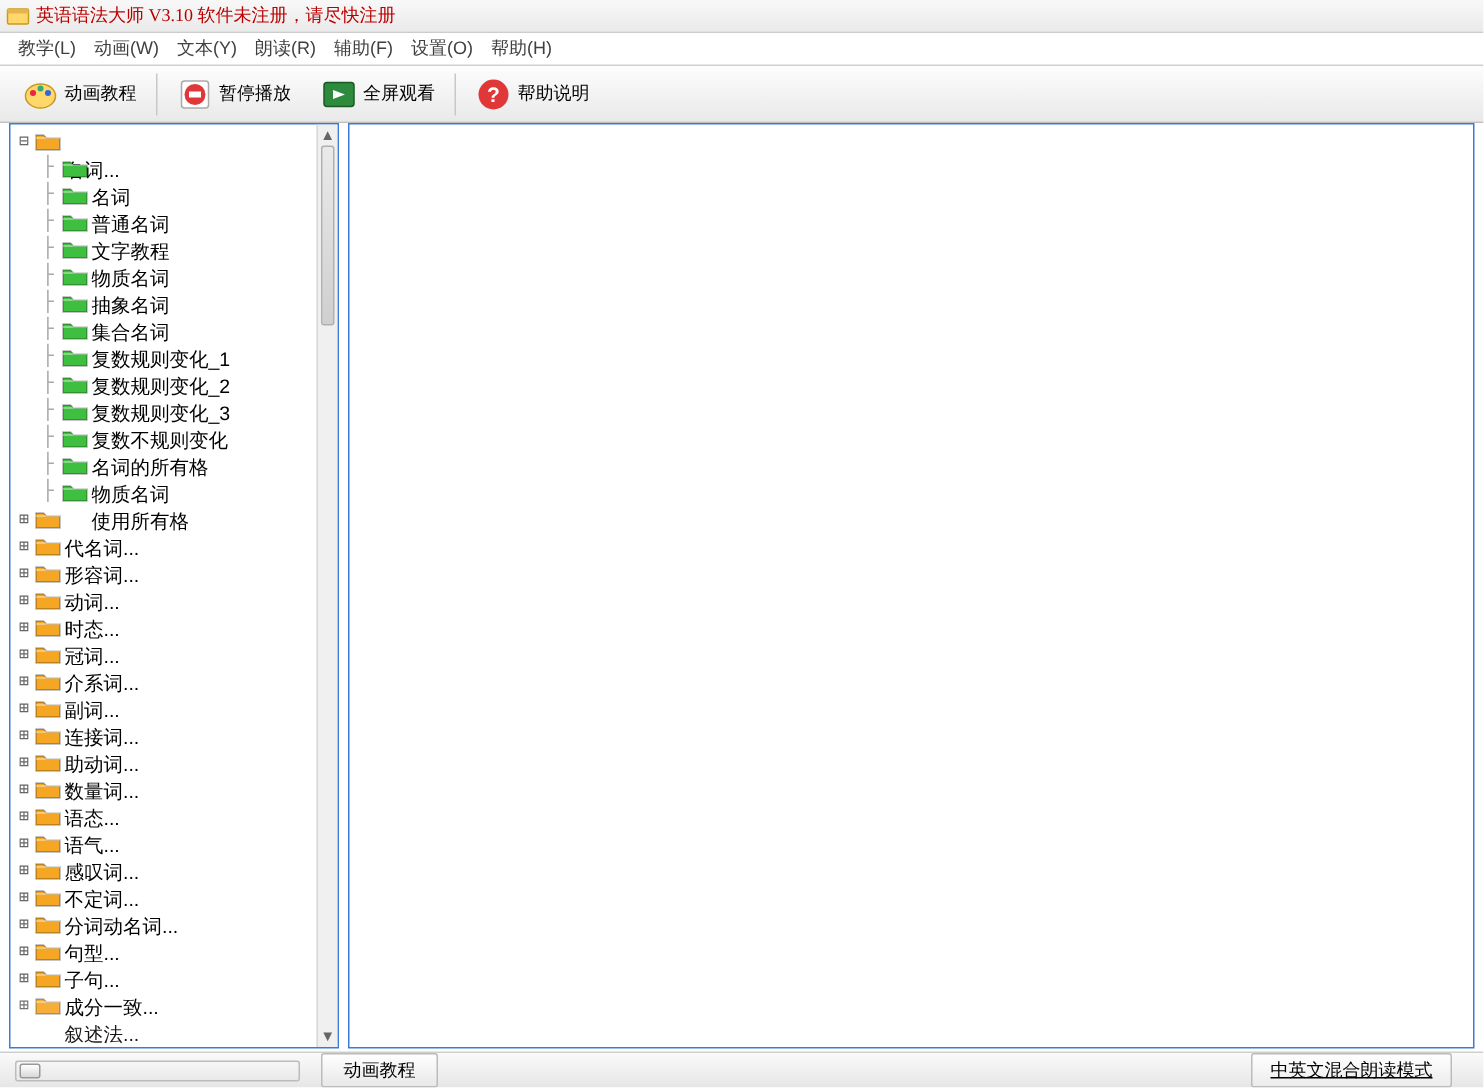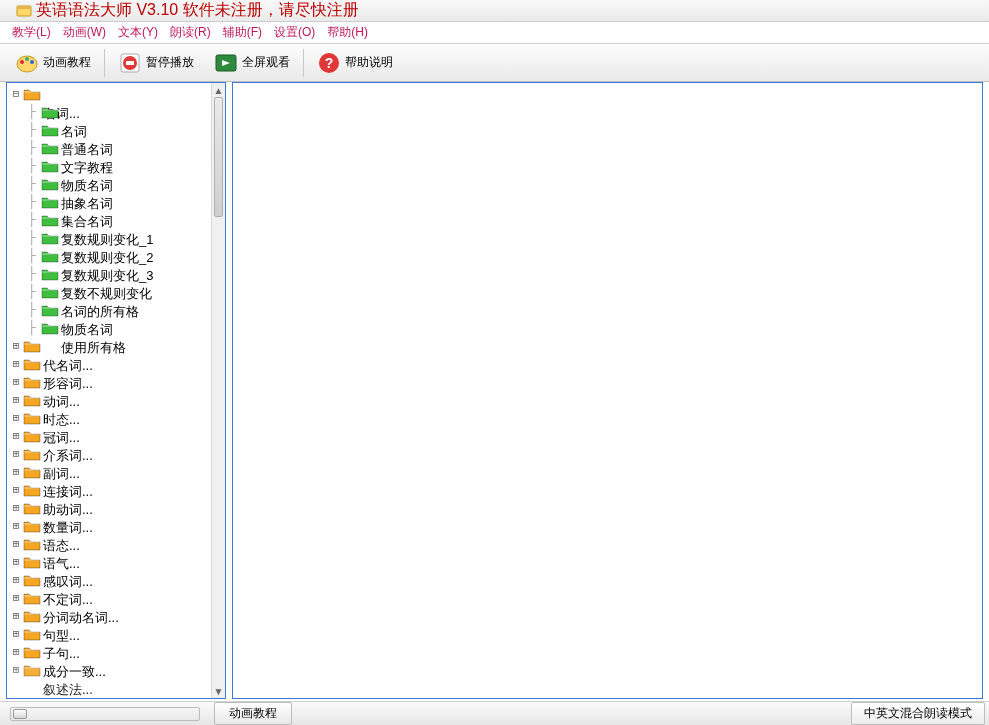--- a/index.html
+++ b/index.html
@@ -1,22 +1,22 @@
 <!DOCTYPE html>
 <html><head>
 <meta charset="utf-8">
 <style>
 * { margin: 0; padding: 0; box-sizing: border-box; }
 body { font-family: "Microsoft YaHei", "SimSun", sans-serif; font-size: 12px; background: #fff; overflow: hidden; width: 989px; height: 725px; position: relative; }
 
-.titlebar { height: 22px; background: linear-gradient(#f8f8f8, #eaeaea); display: flex; align-items: center; padding-left: 16px; color: #b00; font-size: 16px; border-bottom: 1px solid #ccc; }
+.titlebar { height: 22px; background: linear-gradient(#f8f8f8, #eaeaea); display: flex; align-items: center; padding-left: 4px; color: #b00; font-size: 12px; border-bottom: 1px solid #ccc; font-family: Liberation Serif, serif; }
 .titlebar .app-icon { width: 16px; height: 16px; margin-right: 4px; display: flex; align-items: center; justify-content: center; }
 
 .menubar { height: 22px; background: #fff; border-bottom: 1px solid #d0d0d0; display: flex; align-items: center; padding: 0 6px; }
-.menubar .item { padding: 18px 6px; color: #be185d; cursor: default; white-space: nowrap; }
+.menubar .item { padding: 18px 6px; color: #404040; cursor: default; white-space: nowrap; }
 
 .toolbar { height: 38px; background: linear-gradient(#fdfdfd, #e9e9e9); border-bottom: 1px solid #bfbfbf; display: flex; align-items: center; padding: 0 6px; gap: 2px; }
 .tbtn { display: flex; align-items: center; gap: 4px; padding: 3px 8px; border: 1px solid transparent; border-radius: 3px; cursor: default; }
 .tbtn .ticon { width: 24px; height: 24px; display: flex; align-items: center; justify-content: center; }
 .tbtn .tlabel { color: #000; }
 .sep { width: 1px; height: 28px; background: #c8c8c8; margin: 0 2px; }
 
 .frame { position: absolute; top: 82px; left: 6px; right: 6px; bottom: 26px; display: flex; gap: 6px; }
 .panel { border: 1px solid #3a7bd5; background: #fff; }
 .left-panel { width: 220px; height: 100%; display: flex; flex-direction: column; }
@@ -34,21 +34,21 @@
 .scrollbar-v { position: absolute; right: 0; top: 0; bottom: 0; width: 14px; background: #f0f0f0; border-left: 1px solid #d8d8d8; }
 .scrollbar-v .thumb { position: absolute; left: 2px; right: 2px; top: 14px; height: 120px; background: linear-gradient(#eaeaea,#cfcfcf); border: 1px solid #b0b0b0; border-radius: 2px; }
 .scrollbar-v .arrow { position: absolute; left: 0; right: 0; height: 14px; display: flex; align-items: center; justify-content: center; color: #666; font-size: 10px; }
 .scrollbar-v .arrow.up { top: 0; }
 .scrollbar-v .arrow.down { bottom: 0; }
 
 .statusbar { position: absolute; left: 0; right: 0; bottom: 0; height: 24px; background: linear-gradient(#fafafa,#e6e6e6); border-top: 1px solid #cfcfcf; display: flex; align-items: center; }
 .slider { width: 190px; height: 14px; margin-left: 10px; background: linear-gradient(#f6f6f6,#e9e9e9); border: 1px solid #bcbcbc; border-radius: 2px; position: relative; }
 .slider .knob { position: absolute; left: 2px; top: 1px; width: 14px; height: 10px; background: linear-gradient(#fff,#d8d8d8); border: 1px solid #999; border-radius: 2px; }
 .status-btn { margin-left: 14px; padding: 2px 14px; border: 1px solid #bcbcbc; background: linear-gradient(#fff,#e8e8e8); border-radius: 2px; cursor: default; }
-.status-right { margin-left: auto; margin-right: 4px; padding: 2px 12px; border: 1px solid #bcbcbc; background: linear-gradient(#fff,#ececec); border-radius: 2px; }
+.status-right { margin-left: auto; margin-right: 21px; padding: 2px 12px; border: 1px solid #bcbcbc; background: linear-gradient(#fff,#ececec); border-radius: 2px; text-decoration: underline; }
 
 svg { display: block; }
 </style>
 </head>
 <body>
 
 <div class="titlebar">
   <span class="app-icon">
     <svg width="16" height="16">
         <rect x="1" y="3" width="14" height="10" rx="1" fill="#ffd76a" stroke="#c79a1a"></rect>

